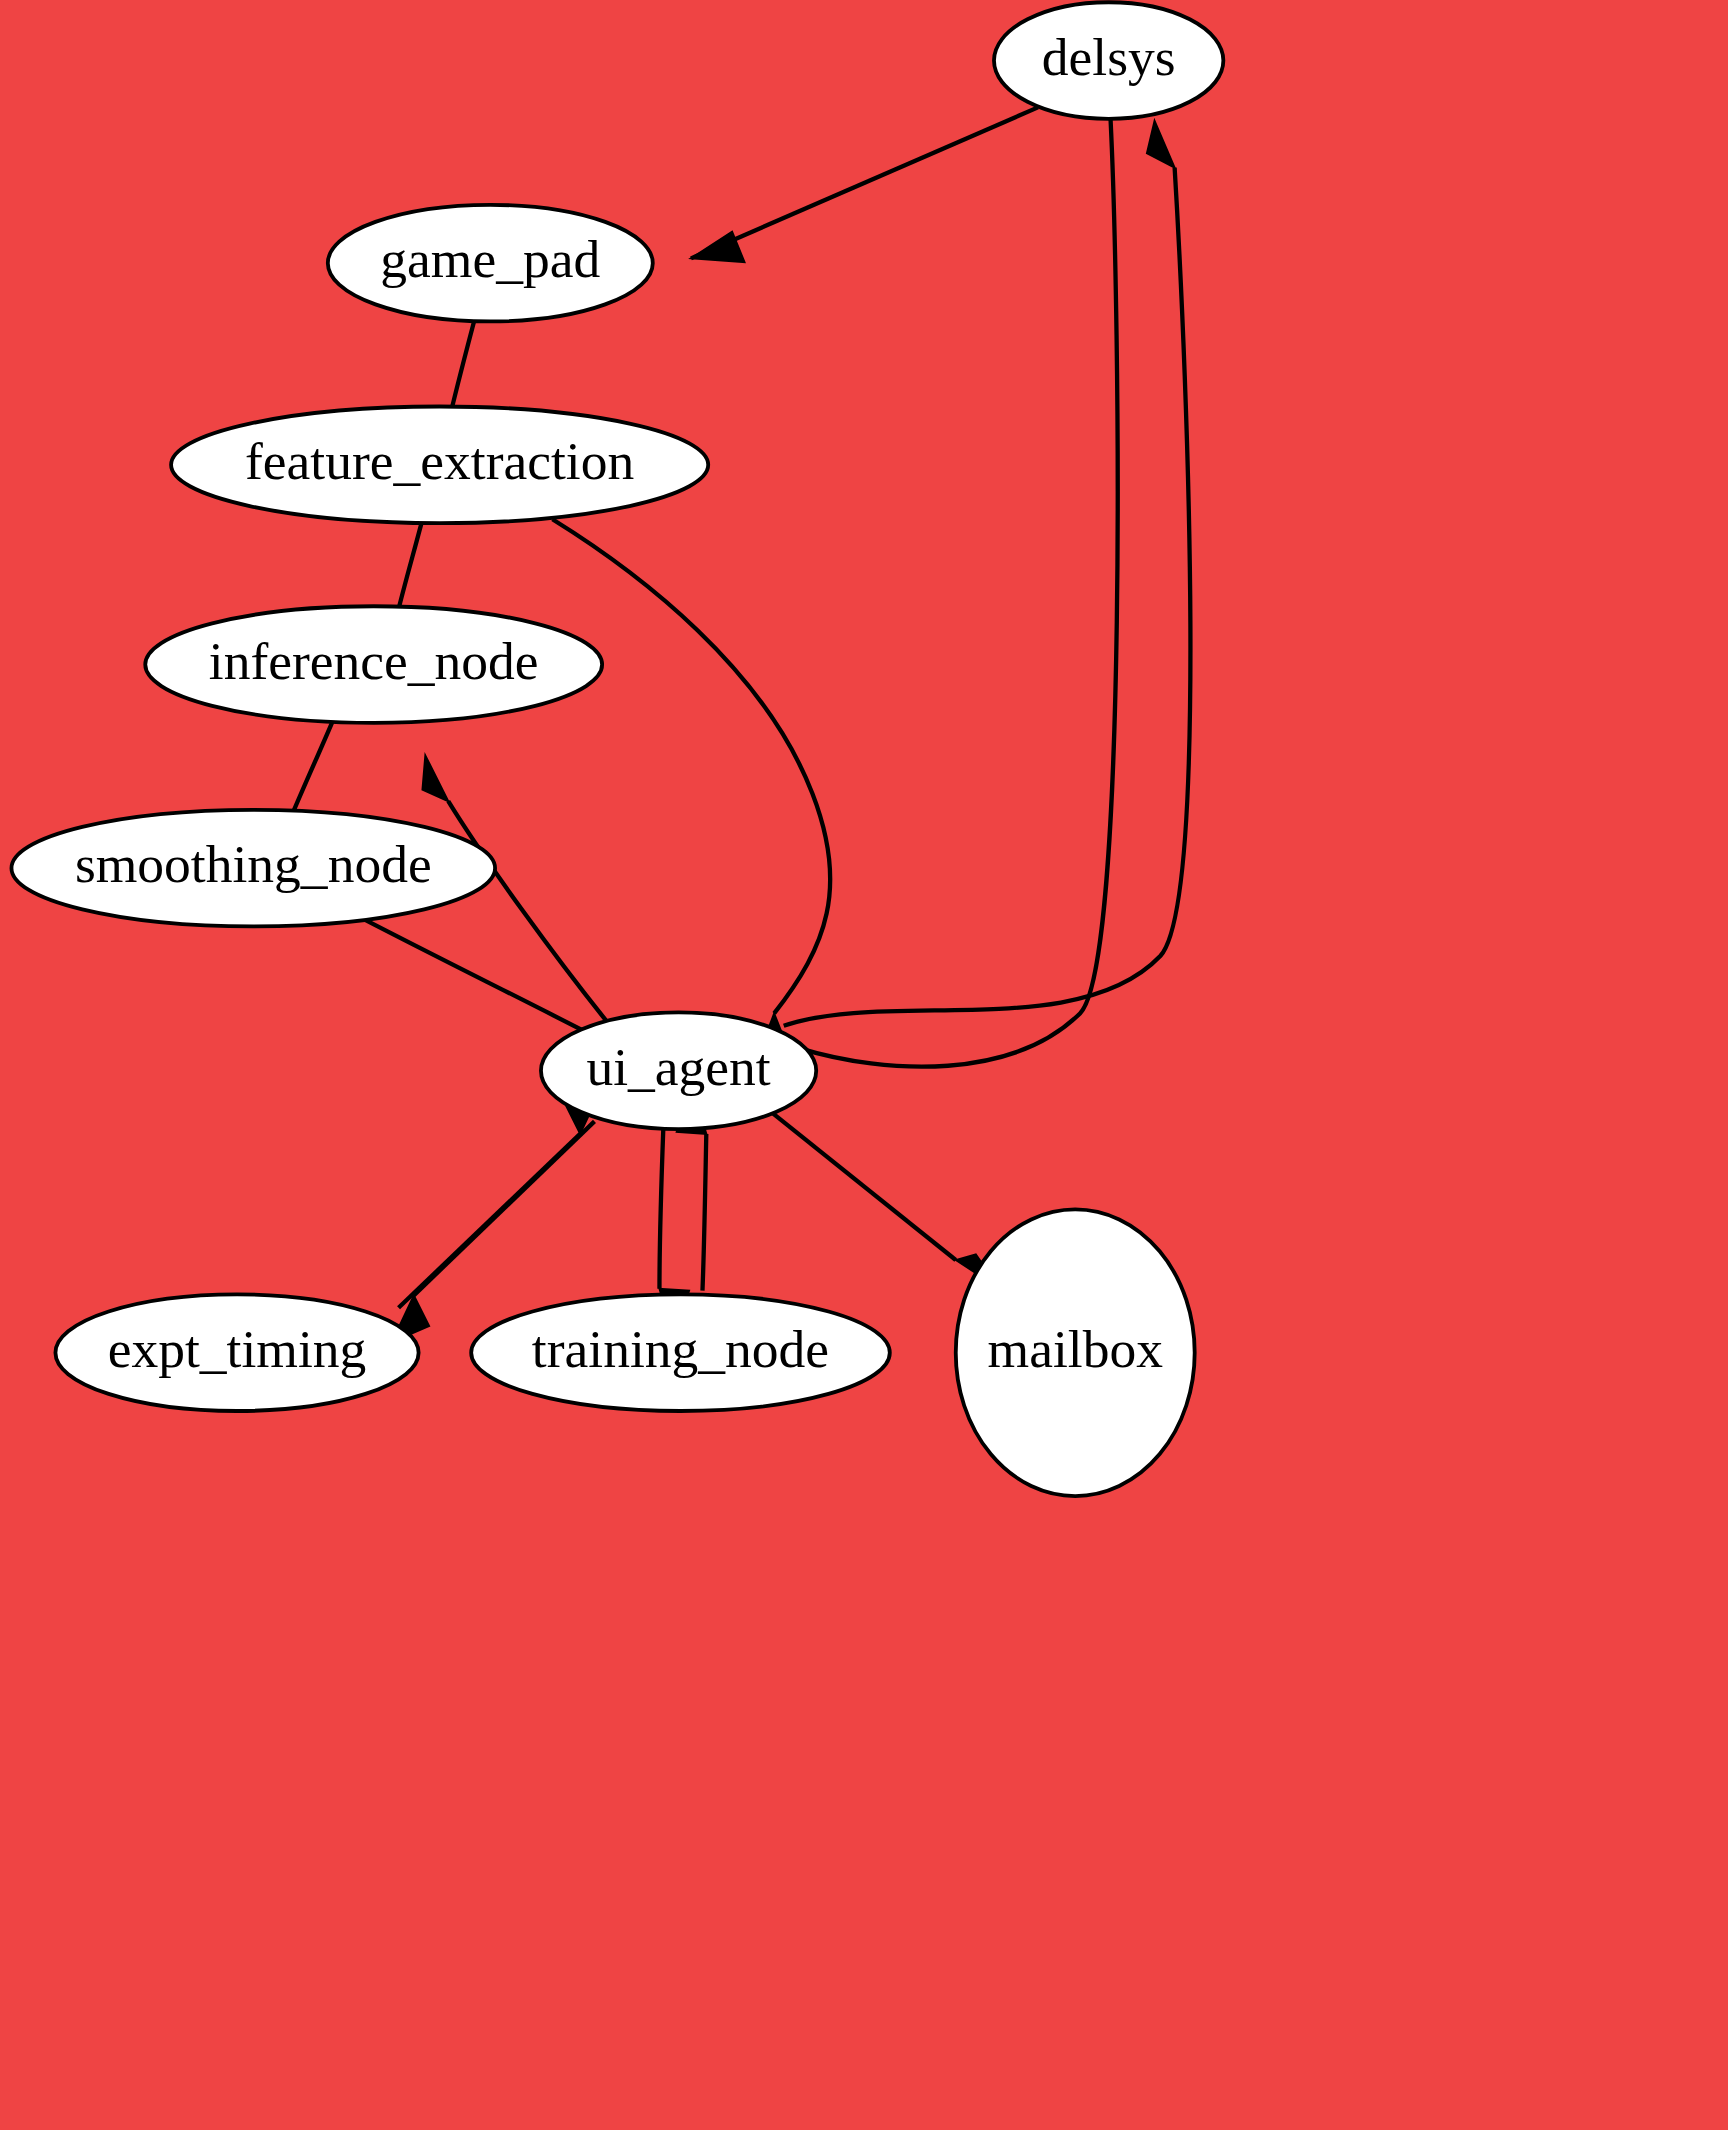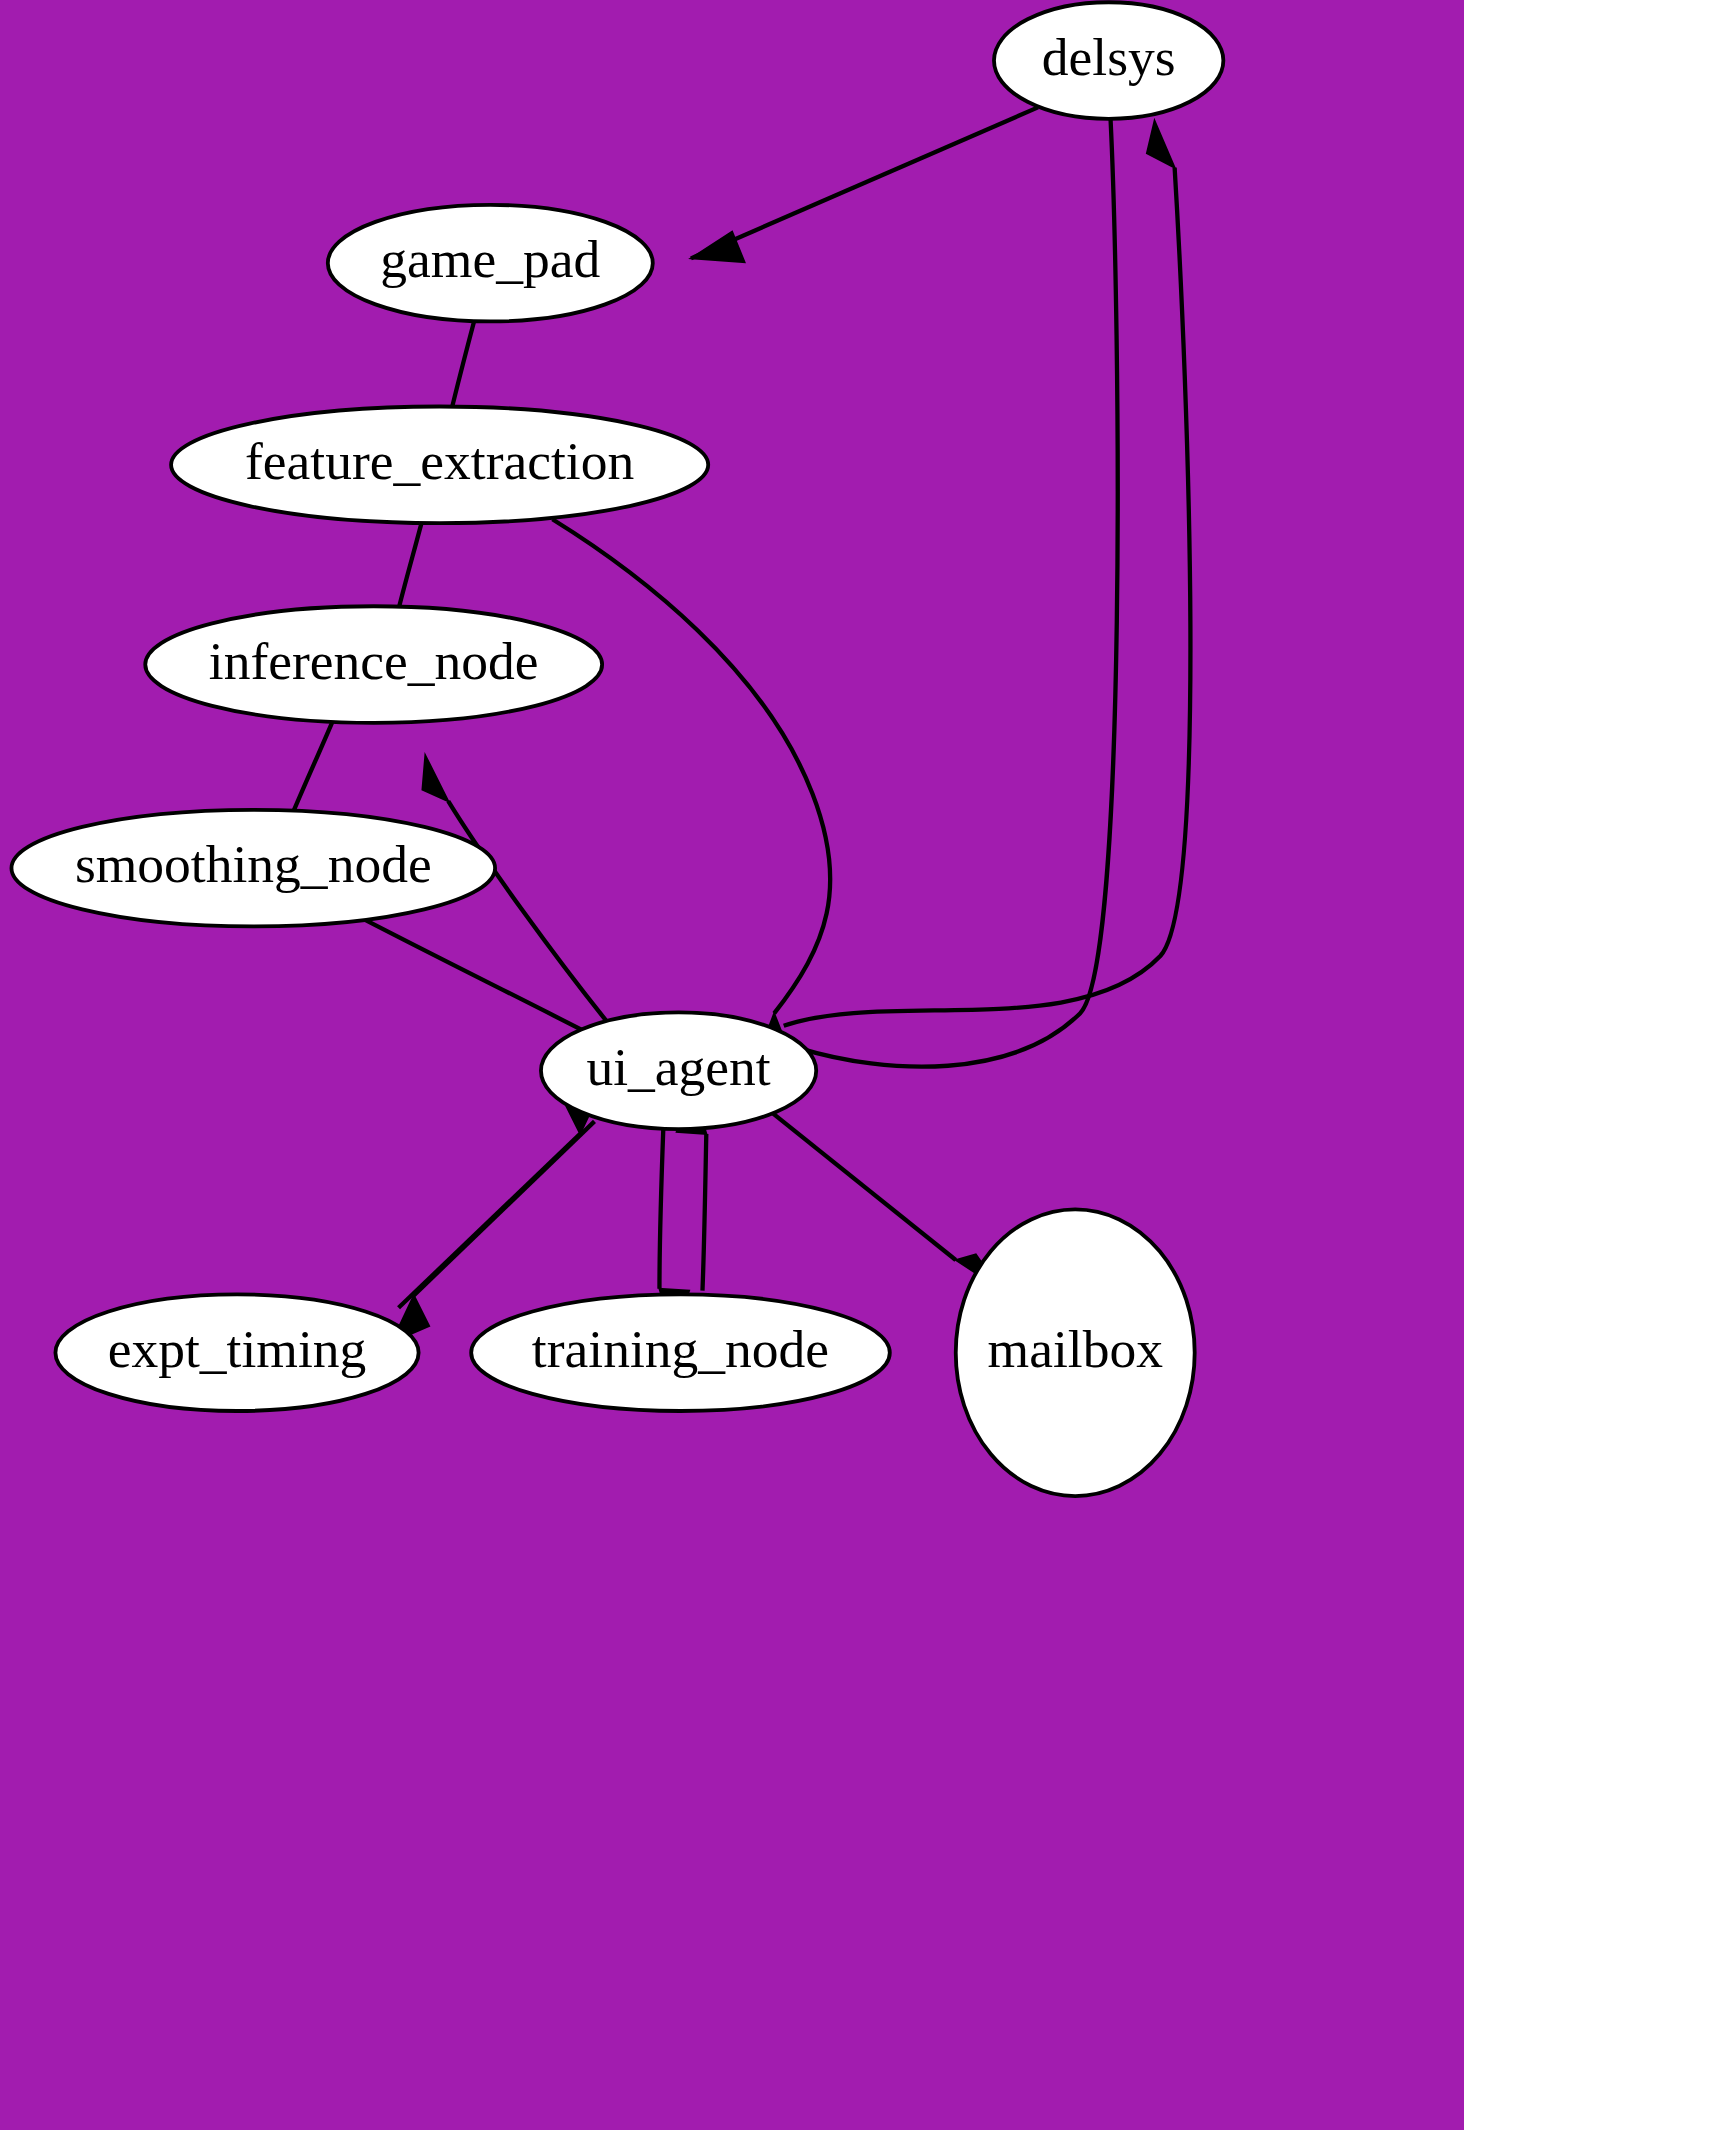--- a/index.html
+++ b/index.html
@@ -6,23 +6,23 @@
   html, body {
     margin: 0;
     padding: 0;
     background: #ffffff;
   }
   body {
     font-family: "Liberation Serif", "DejaVu Serif", serif;
   }
   #canvas-wrap {
     position: relative;
-    width: 1464px;
+    width: 1728px;
     height: 2131px;
-    background: #a21caf;
+    background: #ef4444;
     overflow: hidden;
   }
   #graph-svg {
     position: absolute;
     left: 0;
     top: 0;
     width: 1728px;
     height: 2131px;
     display: block;
   }

